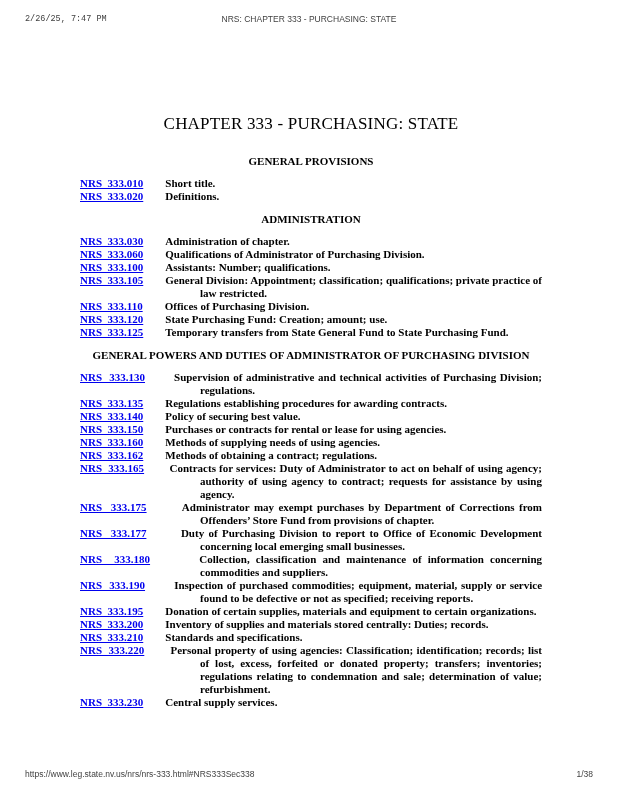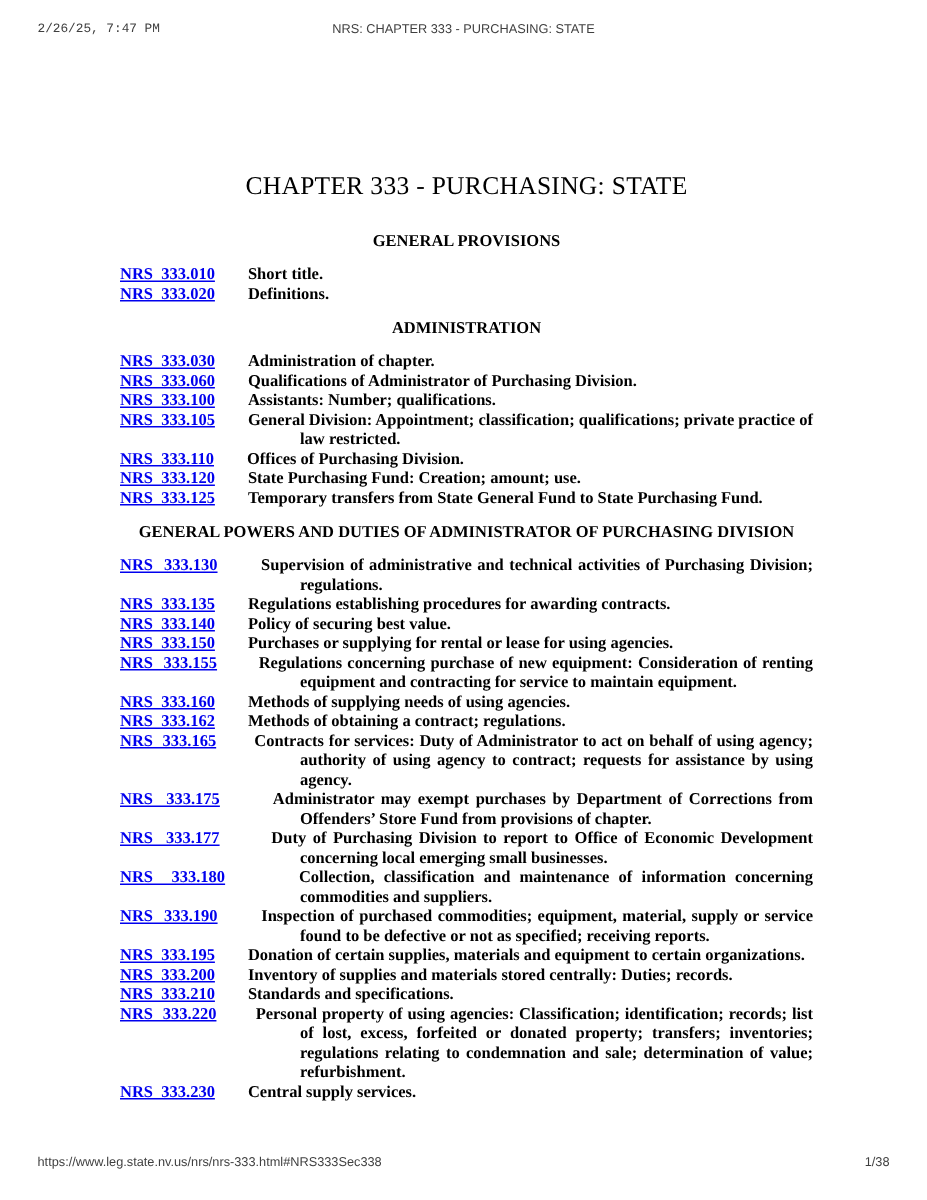--- a/index.html
+++ b/index.html
@@ -87,22 +87,21 @@
   <p class="toc-entry"><a href="#" class="nrs-link">NRS&nbsp;&nbsp;333.105</a><span class="gap">&nbsp;&nbsp;&nbsp;&nbsp;&nbsp;&nbsp;&nbsp;&nbsp;</span><span>General Division: Appointment; classification; qualifications; private practice of law restricted.</span></p>
   <p class="toc-entry"><a href="#" class="nrs-link">NRS&nbsp;&nbsp;333.110</a><span class="gap">&nbsp;&nbsp;&nbsp;&nbsp;&nbsp;&nbsp;&nbsp;&nbsp;</span><span>Offices of Purchasing Division.</span></p>
   <p class="toc-entry"><a href="#" class="nrs-link">NRS&nbsp;&nbsp;333.120</a><span class="gap">&nbsp;&nbsp;&nbsp;&nbsp;&nbsp;&nbsp;&nbsp;&nbsp;</span><span>State Purchasing Fund: Creation; amount; use.</span></p>
   <p class="toc-entry"><a href="#" class="nrs-link">NRS&nbsp;&nbsp;333.125</a><span class="gap">&nbsp;&nbsp;&nbsp;&nbsp;&nbsp;&nbsp;&nbsp;&nbsp;</span><span>Temporary transfers from State General Fund to State Purchasing Fund.</span></p>
 
   <p class="section-heading">GENERAL POWERS AND DUTIES OF ADMINISTRATOR OF PURCHASING DIVISION</p>
 
   <p class="toc-entry"><a href="#" class="nrs-link">NRS&nbsp;&nbsp;333.130</a><span class="gap">&nbsp;&nbsp;&nbsp;&nbsp;&nbsp;&nbsp;&nbsp;&nbsp;</span><span>Supervision of administrative and technical activities of Purchasing Division; regulations.</span></p>
   <p class="toc-entry"><a href="#" class="nrs-link">NRS&nbsp;&nbsp;333.135</a><span class="gap">&nbsp;&nbsp;&nbsp;&nbsp;&nbsp;&nbsp;&nbsp;&nbsp;</span><span>Regulations establishing procedures for awarding contracts.</span></p>
   <p class="toc-entry"><a href="#" class="nrs-link">NRS&nbsp;&nbsp;333.140</a><span class="gap">&nbsp;&nbsp;&nbsp;&nbsp;&nbsp;&nbsp;&nbsp;&nbsp;</span><span>Policy of securing best value.</span></p>
-  <p class="toc-entry"><a href="#" class="nrs-link">NRS&nbsp;&nbsp;333.150</a><span class="gap">&nbsp;&nbsp;&nbsp;&nbsp;&nbsp;&nbsp;&nbsp;&nbsp;</span><span>Purchases or supplying for rental or lease for using agencies.</span></p>
-  <p class="toc-entry"><a href="#" class="nrs-link">NRS&nbsp;&nbsp;333.155</a><span class="gap">&nbsp;&nbsp;&nbsp;&nbsp;&nbsp;&nbsp;&nbsp;&nbsp;</span><span>Regulations concerning purchase of new equipment: Consideration of renting equipment and contracting for service to maintain equipment.</span></p>
+  <p class="toc-entry"><a href="#" class="nrs-link">NRS&nbsp;&nbsp;333.150</a><span class="gap">&nbsp;&nbsp;&nbsp;&nbsp;&nbsp;&nbsp;&nbsp;&nbsp;</span><span>Purchases or contracts for rental or lease for using agencies.</span></p>
   <p class="toc-entry"><a href="#" class="nrs-link">NRS&nbsp;&nbsp;333.160</a><span class="gap">&nbsp;&nbsp;&nbsp;&nbsp;&nbsp;&nbsp;&nbsp;&nbsp;</span><span>Methods of supplying needs of using agencies.</span></p>
   <p class="toc-entry"><a href="#" class="nrs-link">NRS&nbsp;&nbsp;333.162</a><span class="gap">&nbsp;&nbsp;&nbsp;&nbsp;&nbsp;&nbsp;&nbsp;&nbsp;</span><span>Methods of obtaining a contract; regulations.</span></p>
   <p class="toc-entry"><a href="#" class="nrs-link">NRS&nbsp;&nbsp;333.165</a><span class="gap">&nbsp;&nbsp;&nbsp;&nbsp;&nbsp;&nbsp;&nbsp;&nbsp;</span><span>Contracts for services: Duty of Administrator to act on behalf of using agency; authority of using agency to contract; requests for assistance by using agency.</span></p>
   <p class="toc-entry"><a href="#" class="nrs-link">NRS&nbsp;&nbsp;333.175</a><span class="gap">&nbsp;&nbsp;&nbsp;&nbsp;&nbsp;&nbsp;&nbsp;&nbsp;</span><span>Administrator may exempt purchases by Department of Corrections from Offenders’ Store Fund from provisions of chapter.</span></p>
   <p class="toc-entry"><a href="#" class="nrs-link">NRS&nbsp;&nbsp;333.177</a><span class="gap">&nbsp;&nbsp;&nbsp;&nbsp;&nbsp;&nbsp;&nbsp;&nbsp;</span><span>Duty of Purchasing Division to report to Office of Economic Development concerning local emerging small businesses.</span></p>
   <p class="toc-entry"><a href="#" class="nrs-link">NRS&nbsp;&nbsp;333.180</a><span class="gap">&nbsp;&nbsp;&nbsp;&nbsp;&nbsp;&nbsp;&nbsp;&nbsp;</span><span>Collection, classification and maintenance of information concerning commodities and suppliers.</span></p>
   <p class="toc-entry"><a href="#" class="nrs-link">NRS&nbsp;&nbsp;333.190</a><span class="gap">&nbsp;&nbsp;&nbsp;&nbsp;&nbsp;&nbsp;&nbsp;&nbsp;</span><span>Inspection of purchased commodities; equipment, material, supply or service found to be defective or not as specified; receiving reports.</span></p>
   <p class="toc-entry"><a href="#" class="nrs-link">NRS&nbsp;&nbsp;333.195</a><span class="gap">&nbsp;&nbsp;&nbsp;&nbsp;&nbsp;&nbsp;&nbsp;&nbsp;</span><span>Donation of certain supplies, materials and equipment to certain organizations.</span></p>
   <p class="toc-entry"><a href="#" class="nrs-link">NRS&nbsp;&nbsp;333.200</a><span class="gap">&nbsp;&nbsp;&nbsp;&nbsp;&nbsp;&nbsp;&nbsp;&nbsp;</span><span>Inventory of supplies and materials stored centrally: Duties; records.</span></p>
   <p class="toc-entry"><a href="#" class="nrs-link">NRS&nbsp;&nbsp;333.210</a><span class="gap">&nbsp;&nbsp;&nbsp;&nbsp;&nbsp;&nbsp;&nbsp;&nbsp;</span><span>Standards and specifications.</span></p>

